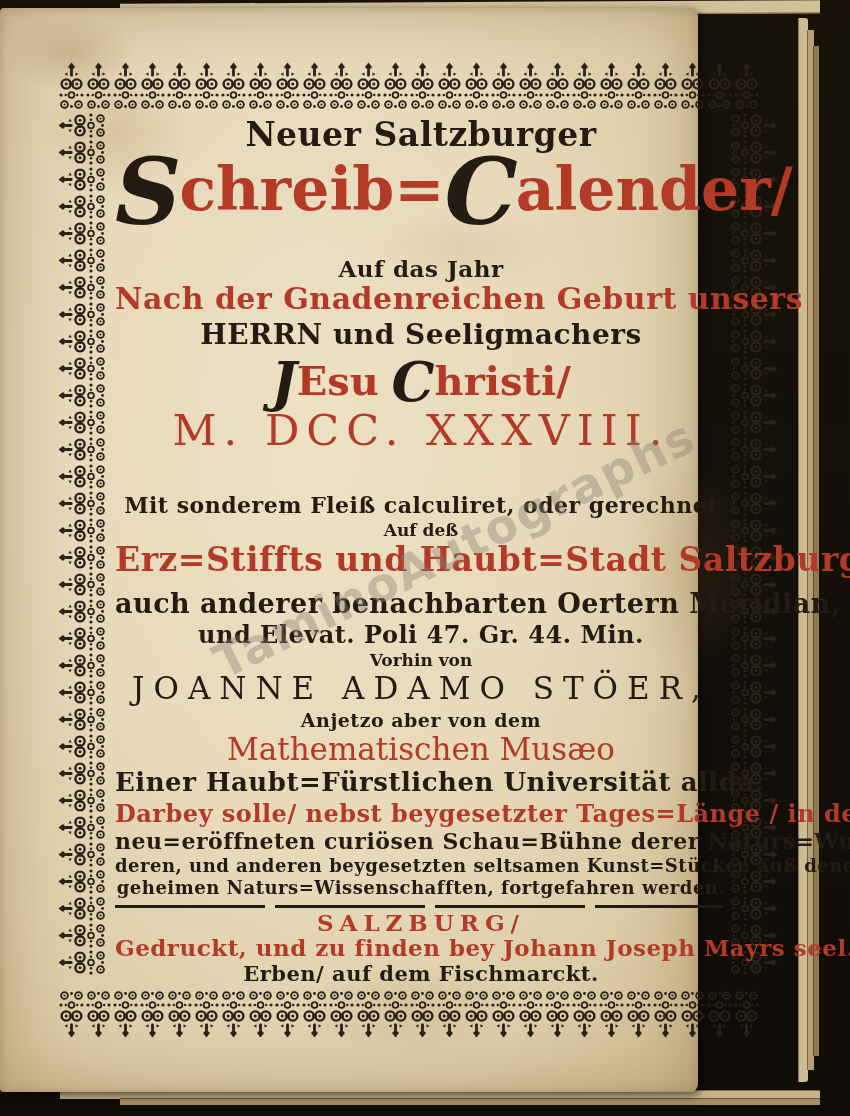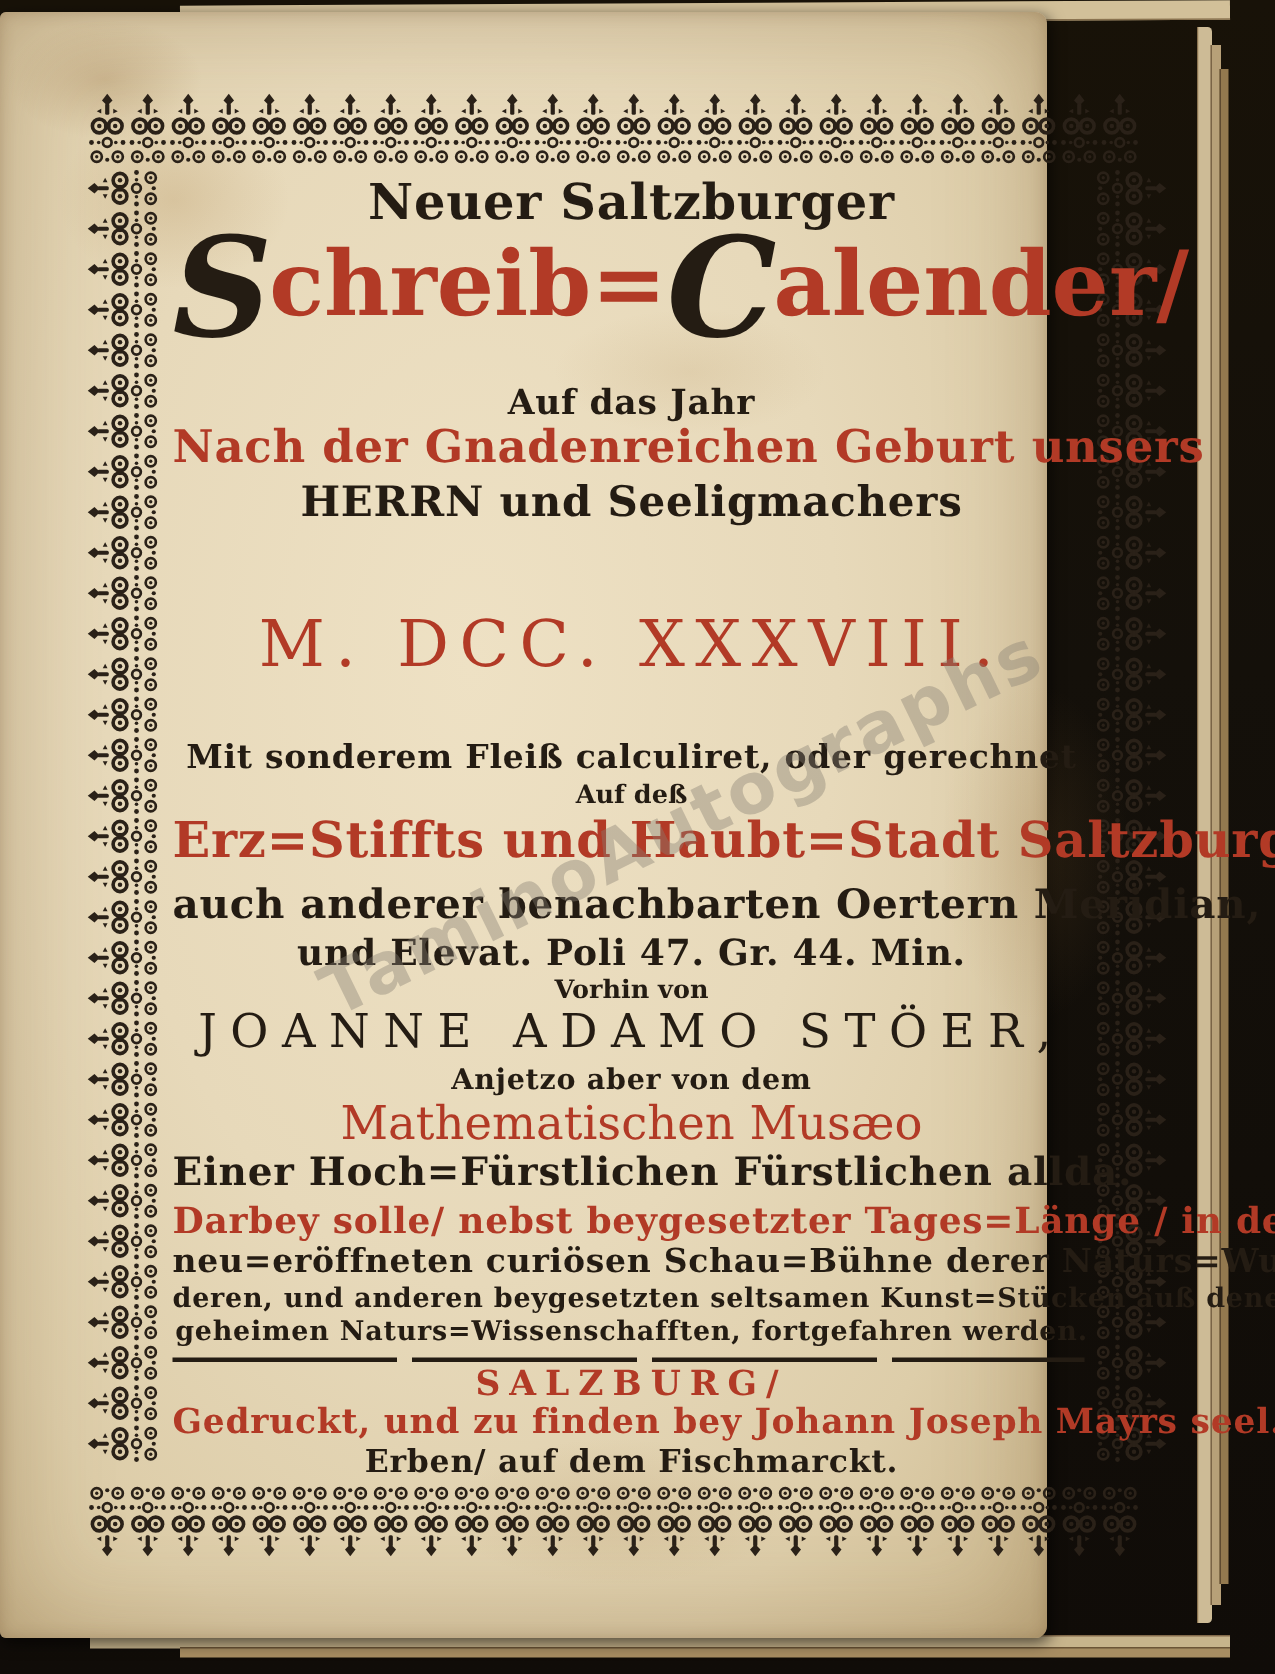--- a/index.html
+++ b/index.html
@@ -225,20 +225,21 @@
     <div class="ln frak" style="top:110px;font-size:33px;">Neuer Saltzburger</div>
 
     <div class="ln bigtitle" style="top:148px;"><span class="init">S</span><span class="red bold">chreib=</span><span class="init">C</span><span class="red bold">alender/</span></div>
 
     <div class="ln frak" style="top:249px;font-size:23px;">Auf das Jahr</div>
 
     <div class="ln frak red" style="top:275px;font-size:30px;">Nach der Gnadenreichen Geburt unsers</div>
 
     <div class="ln frak" style="top:312px;font-size:28px;">HERRN und Seeligmachers</div>
 
+    <div class="ln jesu" style="top:346px;"><span class="init">J</span><span class="red bold">Esu</span><span>&nbsp;</span><span class="init">C</span><span class="red bold">hristi/</span></div>
 
     <div class="ln red" style="top:400px;font-size:43px;letter-spacing:7px;">M. DCC. XXXVIII.</div>
 
 
     <div class="ln frak" style="top:486px;font-size:22px;">Mit sonderem Fleiß calculiret, oder gerechnet</div>
 
     <div class="ln l-small" style="top:514px;">Auf deß</div>
 
     <div class="ln frak red" style="top:535px;font-size:33px;">Erz=Stiffts und Haubt=Stadt Saltzburg,</div>
 
@@ -247,21 +248,21 @@
     <div class="ln frak" style="top:614px;font-size:24px;">und Elevat. Poli 47. Gr. 44. Min.</div>
 
     <div class="ln l-small" style="top:644px;">Vorhin von</div>
 
     <div class="ln" style="top:664px;font-size:31px;letter-spacing:9px;">JOANNE ADAMO STÖER,</div>
 
     <div class="ln frak" style="top:703px;font-size:19px;">Anjetzo aber von dem</div>
 
     <div class="ln red" style="top:725px;font-size:31px;text-align:center;">Mathematischen Musæo</div>
 
-    <div class="ln frak" style="top:761px;font-size:26px;">Einer Hoch=Fürstlichen Fürstlichen allda.</div>
+    <div class="ln frak" style="top:761px;font-size:26px;">Einer Haubt=Fürstlichen Universität allda.</div>
 
     <div class="ln frak red" style="top:793px;font-size:24px;">Darbey solle/ nebst beygesetzter Tages=Länge / in der</div>
 
     <div class="ln frak" style="top:822px;font-size:22px;">neu=eröffneten curiösen Schau=Bühne derer Naturs=Wun-</div>
 
     <div class="ln frak" style="top:849px;font-size:18px;">deren, und anderen beygesetzten seltsamen Kunst=Stücken auß denen</div>
 
     <div class="ln frak" style="top:871px;font-size:18px;">geheimen Naturs=Wissenschafften, fortgefahren werden.</div>
 
     <div class="rule" style="top:897px;"></div>

